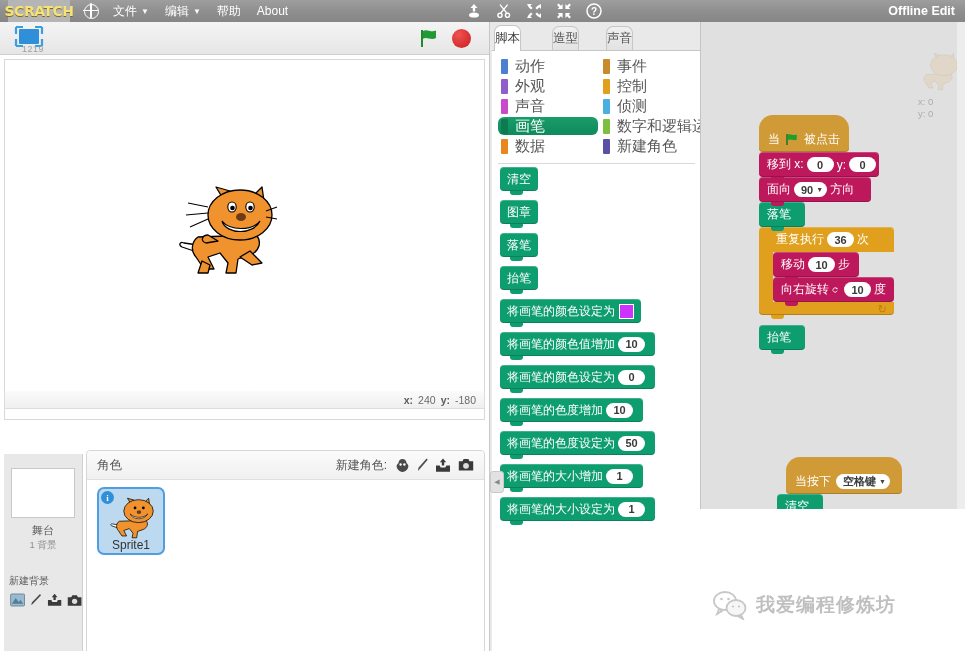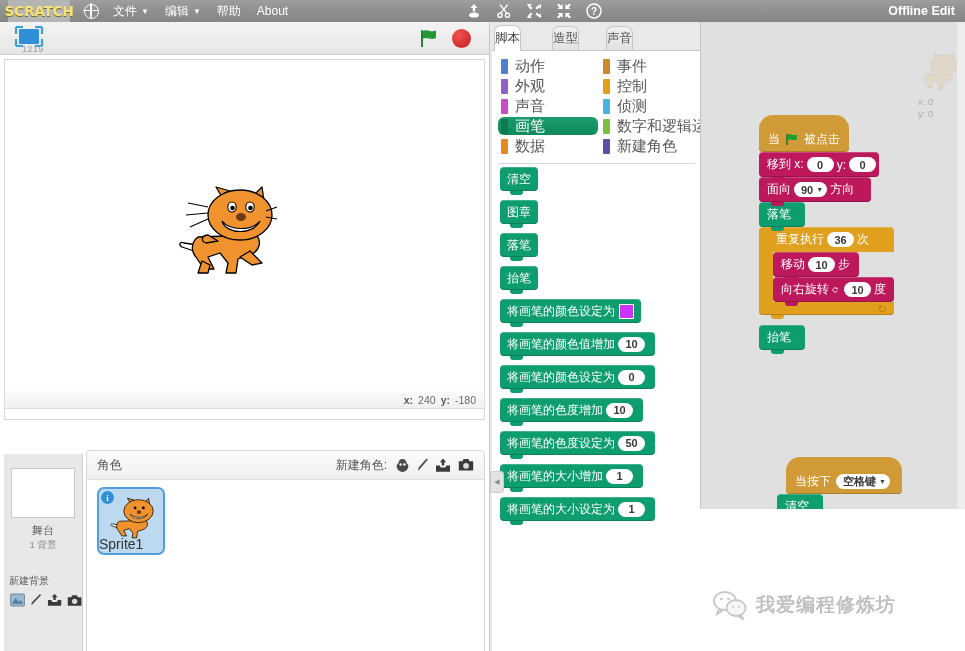--- a/index.html
+++ b/index.html
@@ -104,21 +104,21 @@
     margin:7px 0 0 10px;width:68px;height:68px;
     border:2px solid #4f9fe0;border-radius:7px;
     background:#bcd9f0;position:relative;box-sizing:border-box;cursor:pointer;
   }
   .sprite-item .badge{
     position:absolute;left:2px;top:2px;width:13px;height:13px;border-radius:50%;
     background:#2f8fd8;color:#fff;font-size:9px;font-weight:bold;
     display:flex;align-items:center;justify-content:center;font-family:"Liberation Serif",serif;
   }
   .sprite-item .name{
-    position:absolute;bottom:1px;left:0;right:0;text-align:left;font-size:14px;color:#333;
+    position:absolute;bottom:1px;left:0;right:0;text-align:center;font-size:12px;color:#333;
   }
   .sprite-item .pic{position:absolute;left:11px;top:8px;width:46px;height:43px;}
 
   
   .palcol{position:absolute;left:489px;top:22px;width:211px;height:629px;background:#e9e9e9;
     border-left:1px solid #c7c7c7;}
   .tabs{position:relative;height:28px;margin-left:2px;}
   .tab{
     position:absolute;top:4px;height:24px;padding:0 0;
     display:flex;align-items:center;font-size:12.5px;color:#555;

